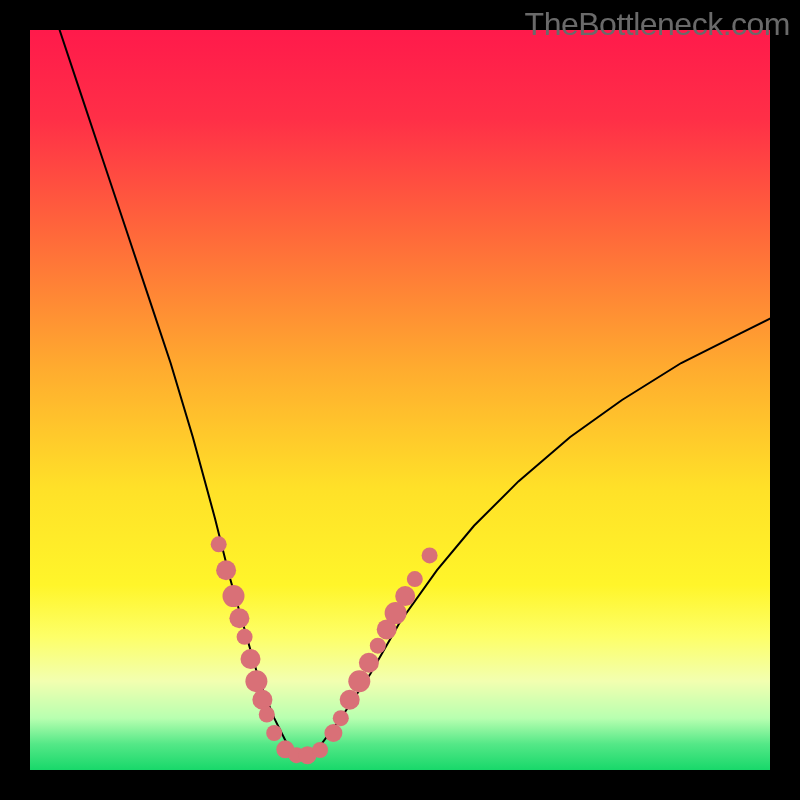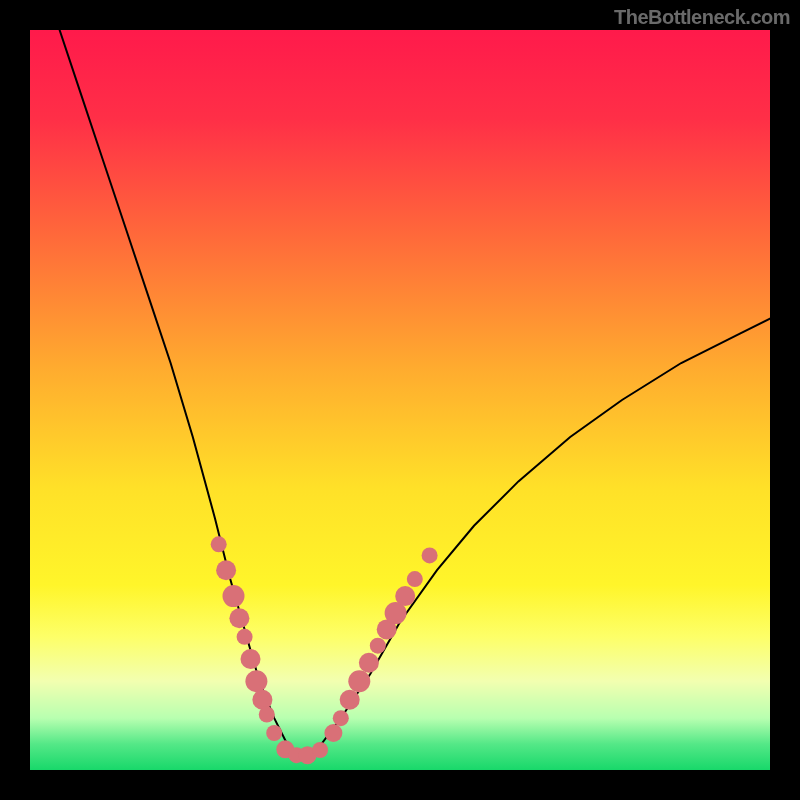--- a/index.html
+++ b/index.html
@@ -9,22 +9,22 @@
     height: 800px;
     background: #000000;
     overflow: hidden;
     font-family: Arial, Helvetica, sans-serif;
   }
   .watermark {
     position: absolute;
     top: 6px;
     right: 10px;
     color: #6a6a6a;
-    font-size: 20px;
-    font-weight: 700;
+    font-size: 32px;
+    font-weight: 400;
     letter-spacing: -0.5px;
     z-index: 20;
     pointer-events: none;
   }
   .frame {
     position: absolute;
     left: 0;
     top: 0;
     width: 800px;
     height: 800px;

